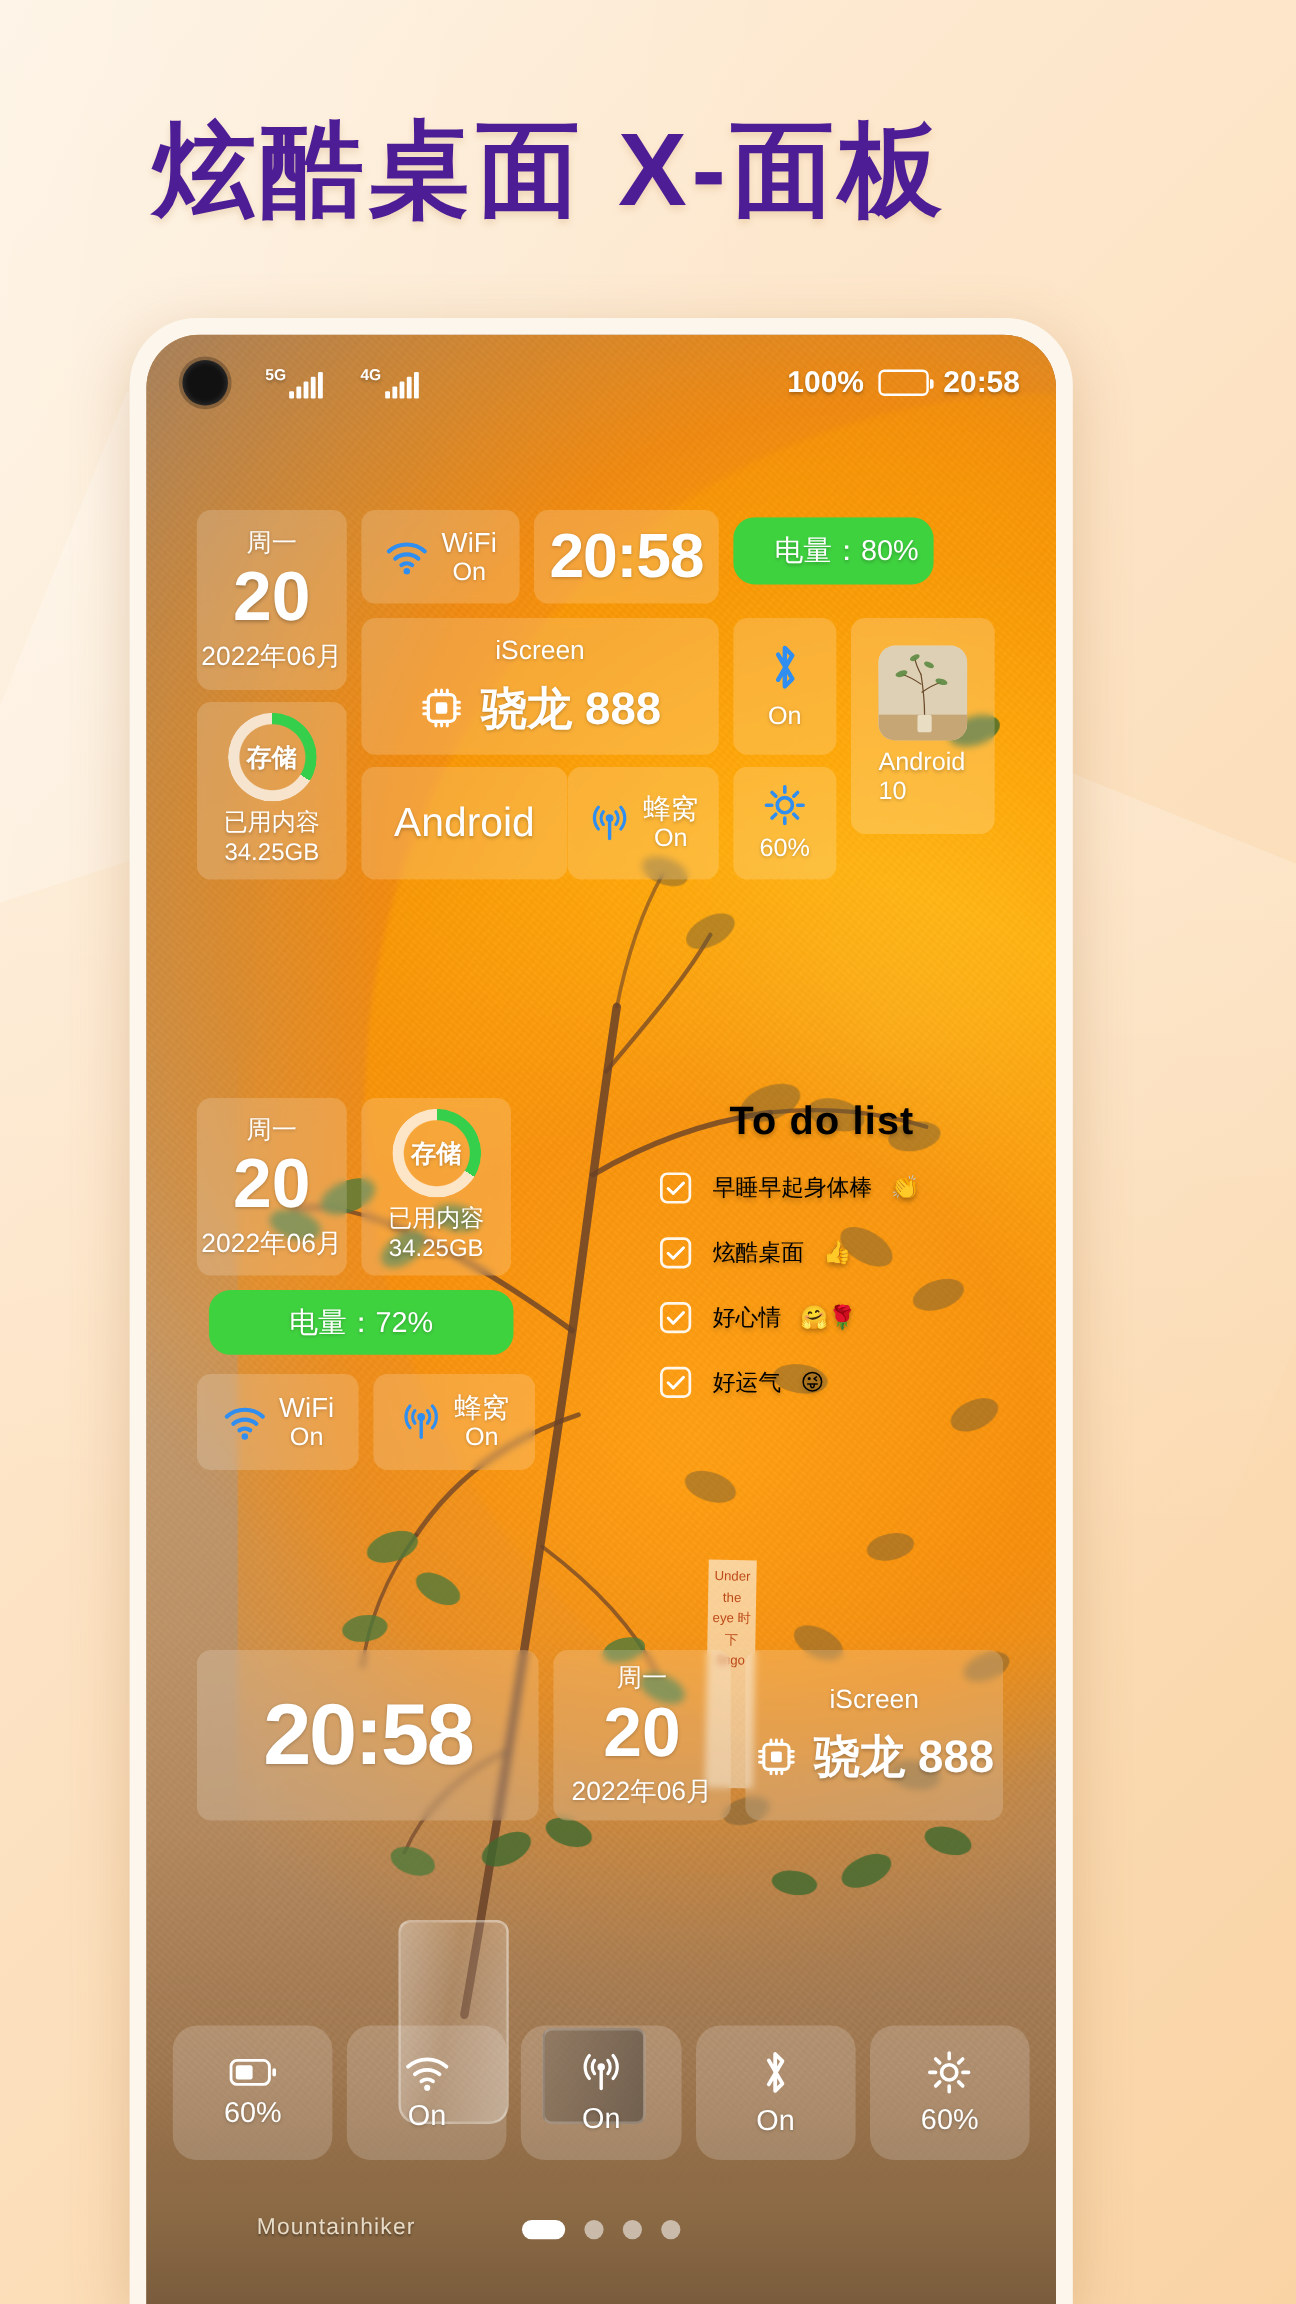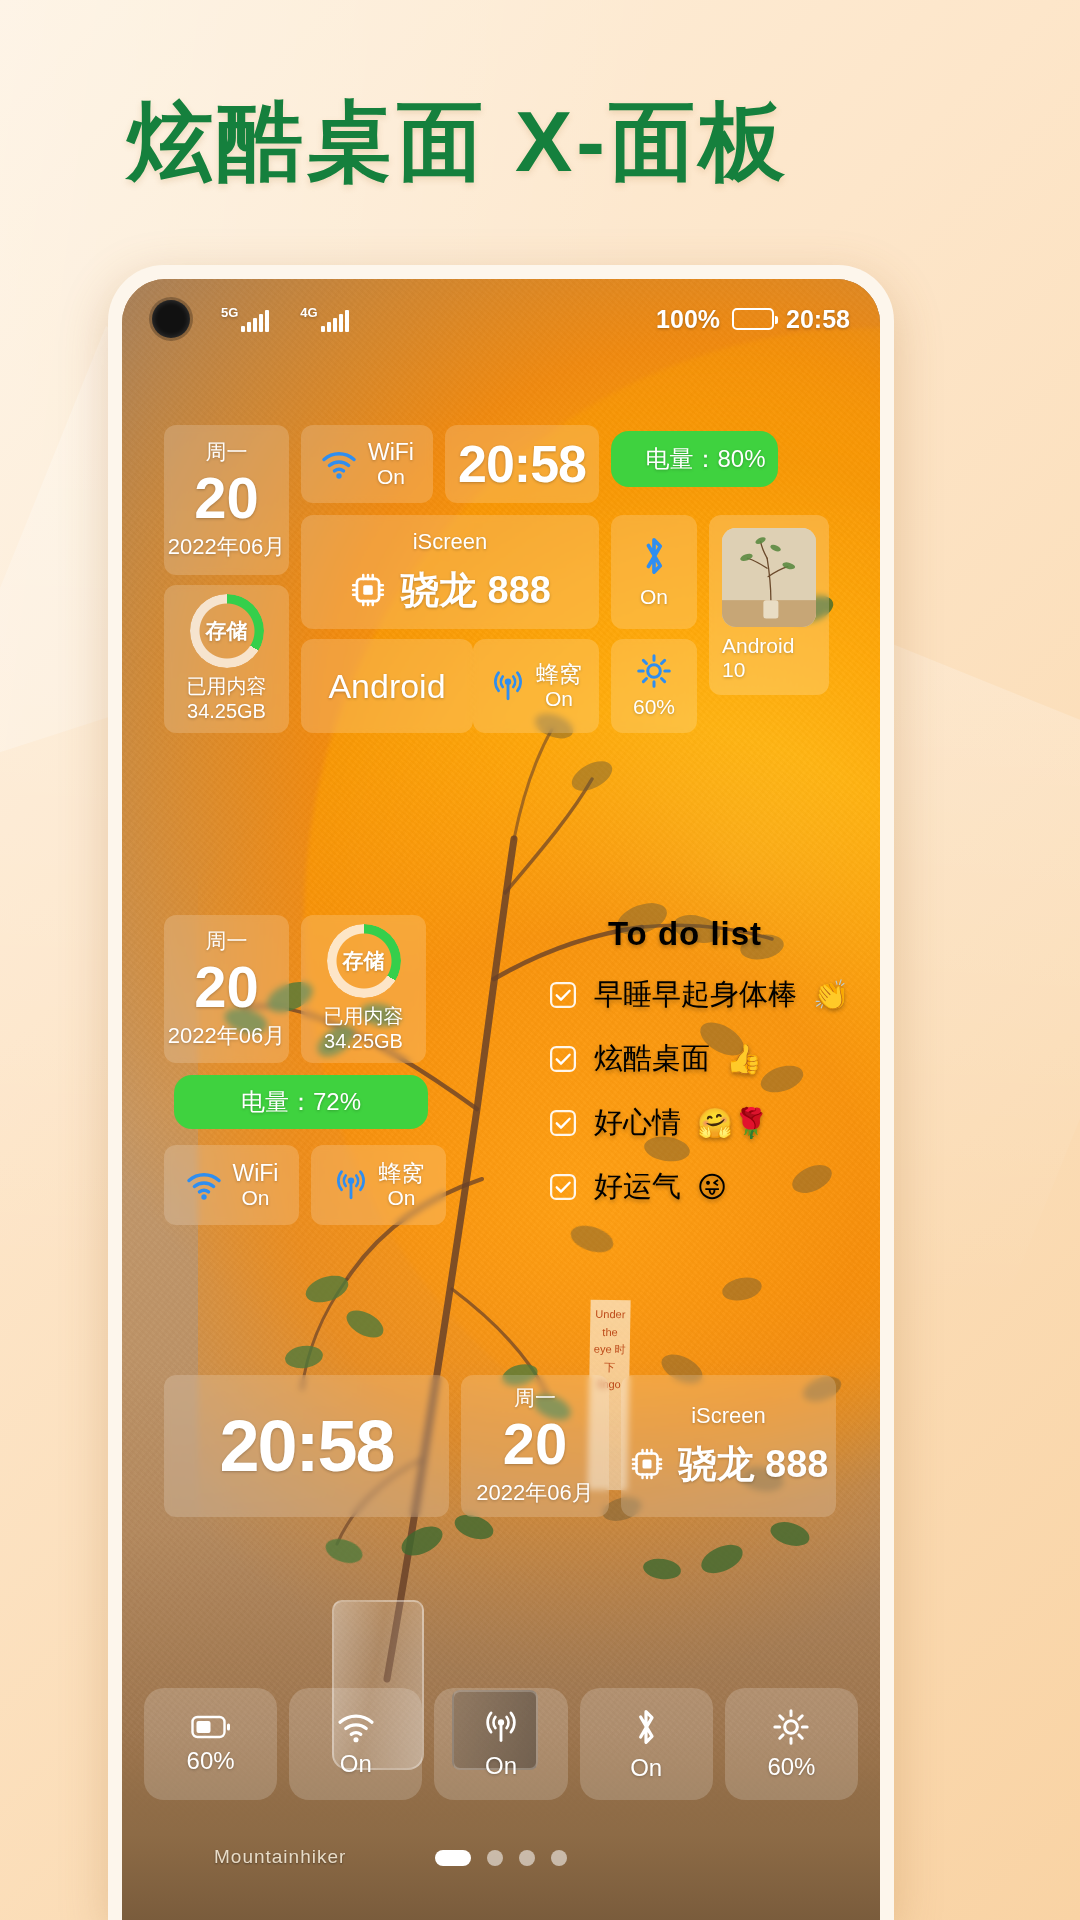--- a/index.html
+++ b/index.html
@@ -16,21 +16,21 @@
   }
   .bg-streak2 {
     position:absolute; width:1200px; height:1400px;
     background: linear-gradient(160deg, rgba(255,255,255,0.30), rgba(255,255,255,0) 55%);
     transform: rotate(22deg); top:500px; left:-200px; pointer-events:none;
   }
 
   
   .headline {
     position:absolute; top:84px; left:0; width:916px; text-align:center;
-    font-size:86px; font-weight:700; color:#15803d; letter-spacing:4px;
+    font-size:86px; font-weight:700; color:#4c1d95; letter-spacing:4px;
     text-shadow: 0 3px 6px rgba(180,130,70,0.22);
   }
 
   
   .phone {
     position:absolute; left:108px; top:265px; width:786px; height:1655px;
     border-radius:56px 56px 0 0;
     background:#fdf6ec;
     padding:14px 14px 0 14px;
     box-shadow: 0 14px 48px rgba(170,110,50,0.28);
@@ -125,24 +125,24 @@
             mask: radial-gradient(circle, transparent 27px, #000 28px);
   }
   .ring-lbl { position:absolute; inset:0; display:flex; align-items:center; justify-content:center; font-size:21px; font-weight:600; }
   .store-cap { font-size:20px; font-weight:500; margin-top:6px; line-height:1.25; text-align:center; }
 
   .iscreen-lbl { font-size:22px; font-weight:500; margin-bottom:10px; }
   .cpu-line { display:flex; align-items:center; gap:14px; font-size:38px; font-weight:600; }
   .os-line { font-size:34px; font-weight:500; }
 
   .todo-title { font-size:33px; font-weight:700; letter-spacing:1px; margin-bottom:22px; }
-  .todo-item { display:flex; align-items:center; gap:16px; font-size:29px; font-weight:500; margin-bottom:24px; }
+  .todo-item { display:flex; align-items:center; gap:16px; font-size:19px; font-weight:500; margin-bottom:24px; }
   .chk { width:30px; height:30px; flex:none; }
 
-  .photo-w { padding:13px; background:rgba(255,255,255,.2); }
+  .photo-w { padding:23px; background:rgba(255,255,255,.2); }
   .photo-inner {
     width:100%; height:118px; border-radius:14px; overflow:hidden; position:relative;
     background: linear-gradient(170deg,#e8d9bf 0%, #dcc8a6 40%, #c8a97e 100%);
   }
   .photo-cap { font-size:21px; font-weight:500; margin-top:7px; }
 
   .dock {
     position:absolute; left:22px; bottom:120px; width:calc(100% - 44px); height:112px;
     display:flex; gap:12px; z-index:5;
   }

